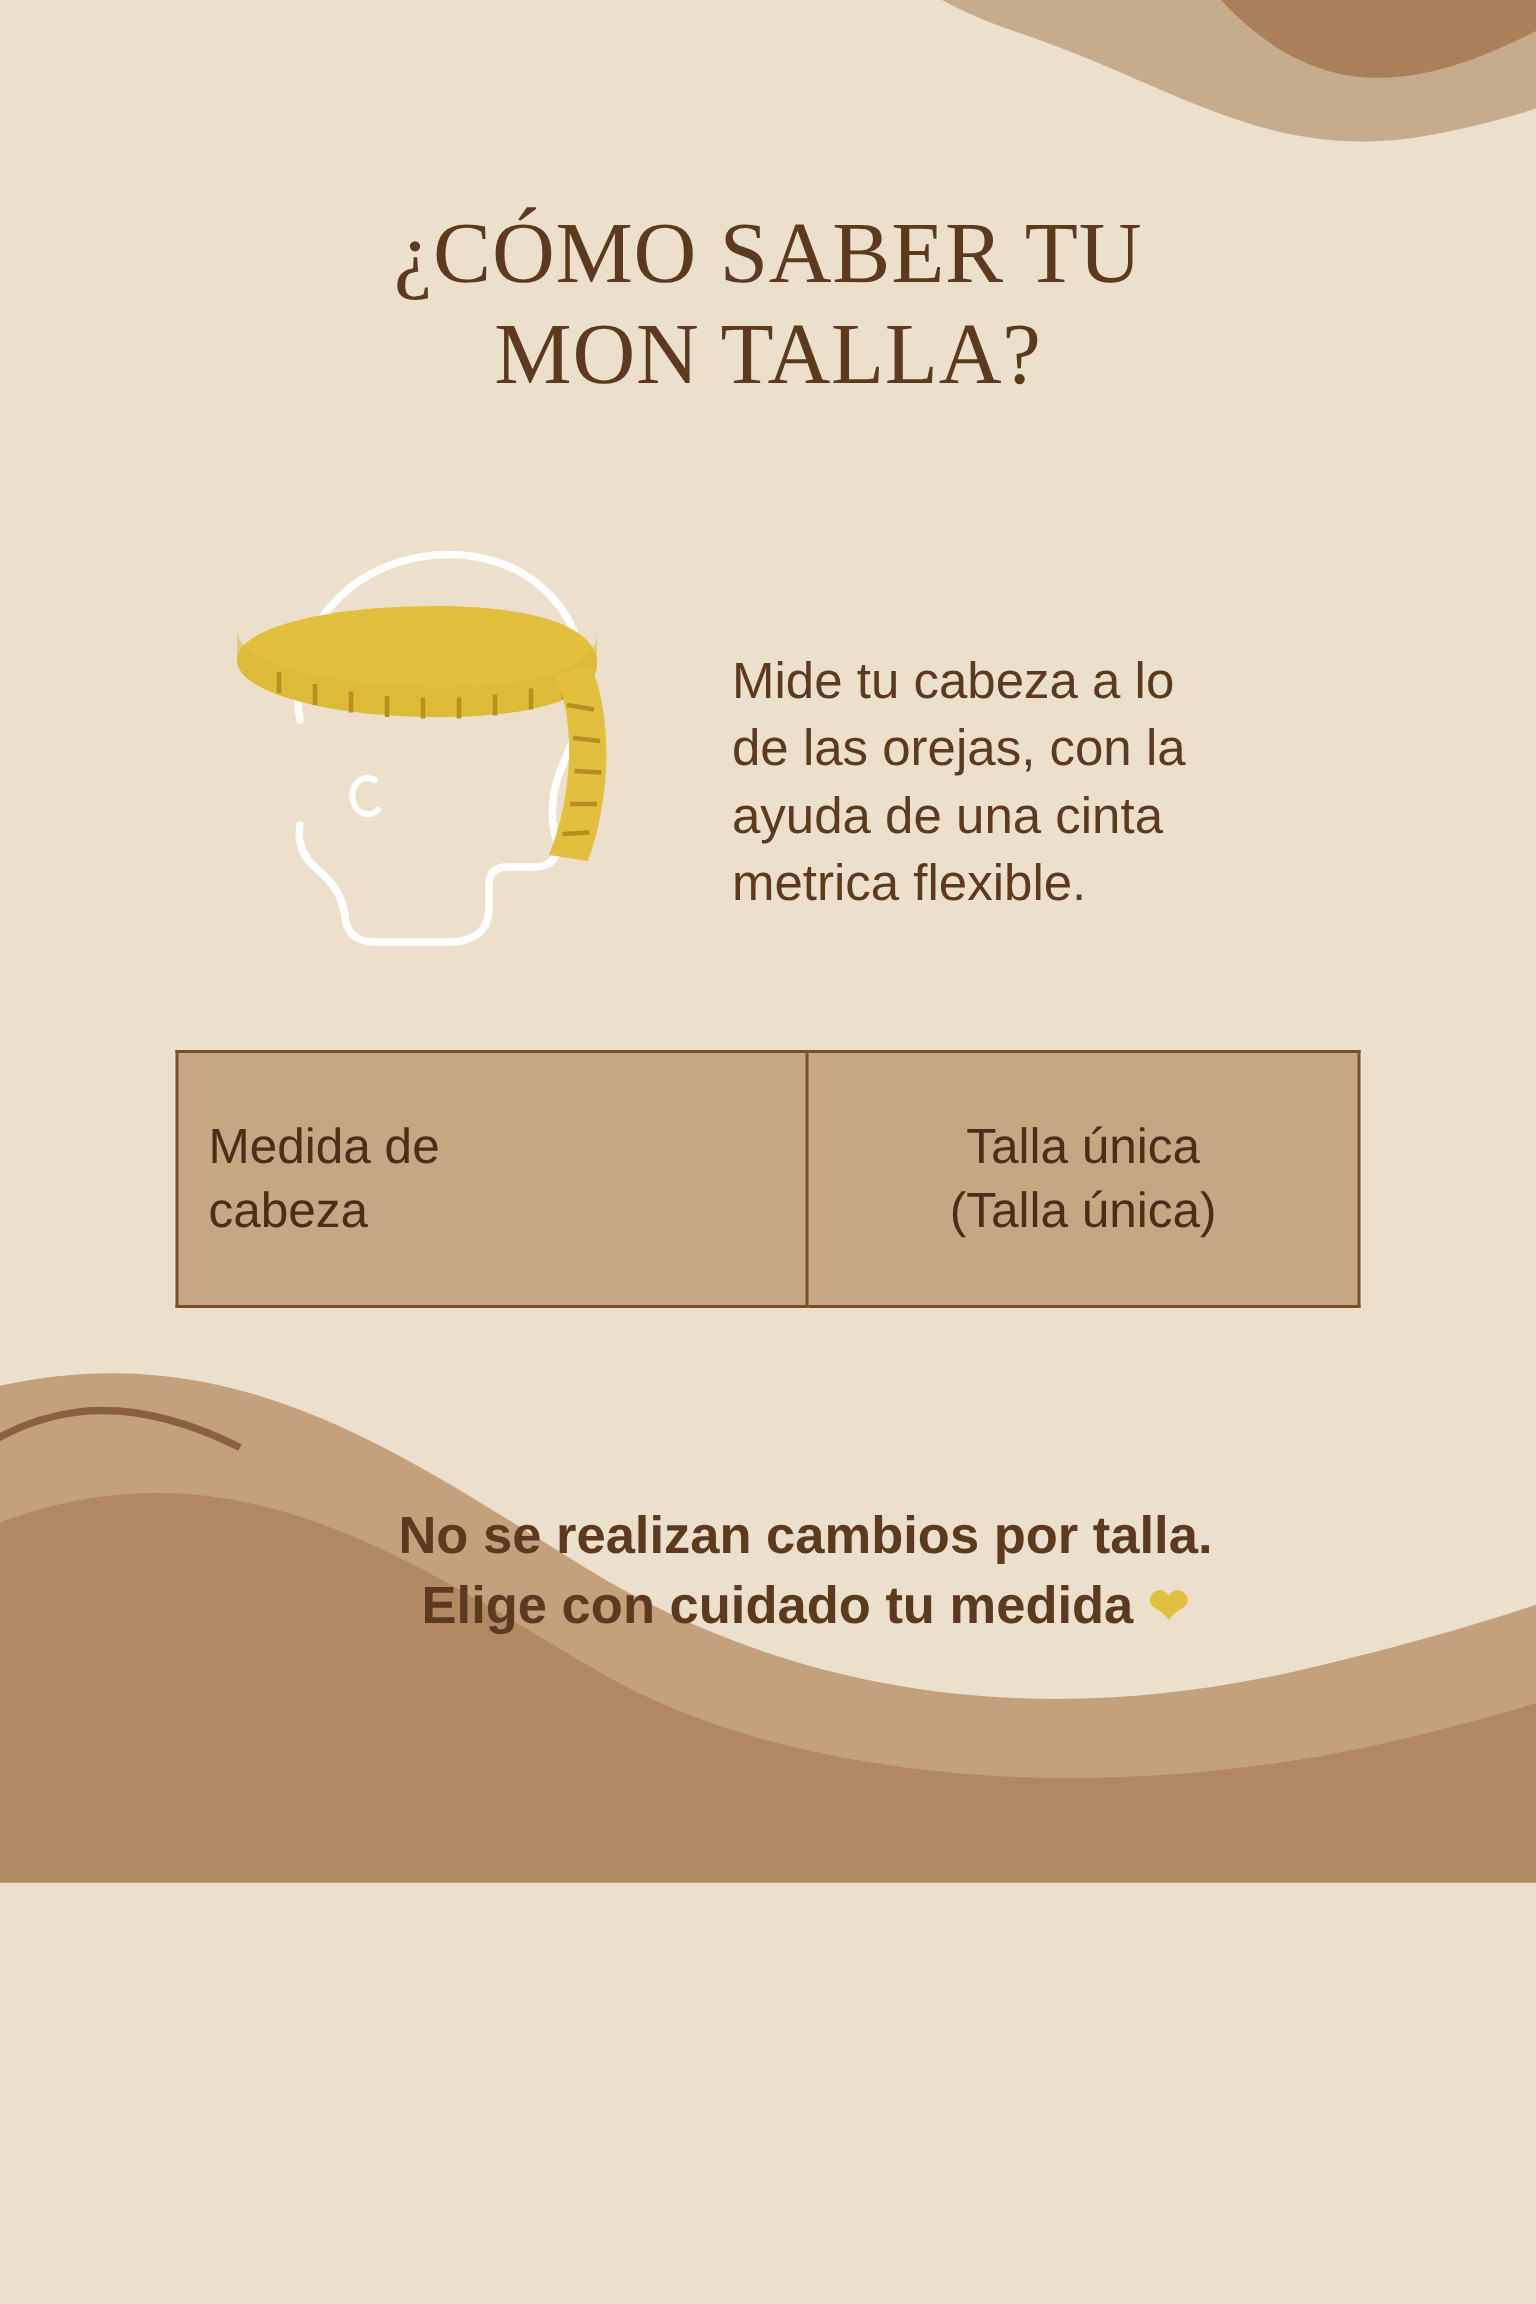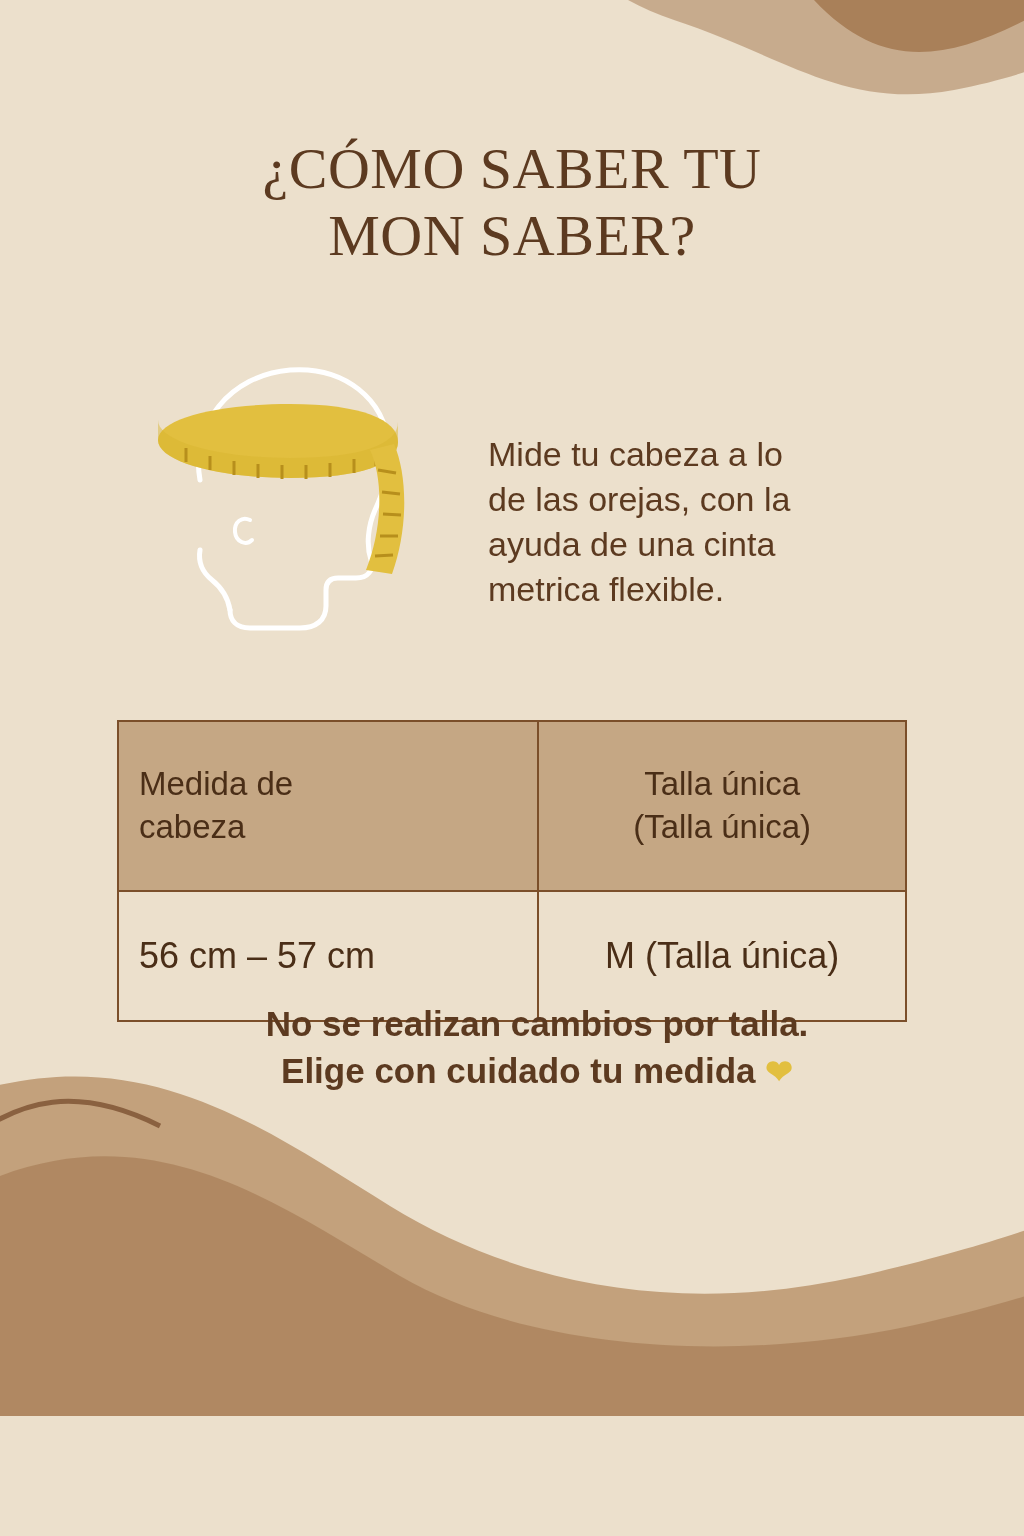--- a/index.html
+++ b/index.html
@@ -9,21 +9,21 @@
   }
   body {
     width: 1024px;
     height: 1536px;
     overflow: hidden;
     font-family: "Liberation Sans", sans-serif;
   }
   .page {
     position: relative;
     width: 1024px;
-    height: 1416px;
+    height: 1255px;
     background: #ece0cc;
     overflow: hidden;
   }
 
   
   .blob {
     position: absolute;
     pointer-events: none;
   }
   .blob-top-right {
@@ -86,21 +86,21 @@
     text-align-last: left;
     margin-left: 16px;
   }
   .instructions span {
     display: block;
   }
 
   
   .size-table {
     position: absolute;
-    top: 720px;
+    top: 700px;
     left: 117px;
     width: 790px;
     border-collapse: collapse;
     table-layout: fixed;
   }
   .size-table td {
     border: 2px solid #7b4f2a;
     padding: 14px 20px;
     color: #4a2e17;
     vertical-align: middle;
@@ -163,21 +163,21 @@
   </svg>
 
   <svg class="blob blob-bottom" viewBox="0 0 1120 460" preserveAspectRatio="none">
     <path d="M0,120 C180,60 300,150 430,230 C560,310 720,340 900,300 C1010,275 1080,250 1120,235 L1120,460 L0,460 Z" fill="#c3a17c"></path>
     <path d="M40,200 C200,140 320,230 440,300 C560,370 760,390 950,350 C1040,330 1100,310 1120,300 L1120,460 L0,460 L0,240 Z" fill="#a98059" opacity="0.75"></path>
     <path d="M0,170 C60,120 120,110 200,150" fill="none" stroke="#8a6140" stroke-width="5"></path>
   </svg>
 
   <h1 class="title">
     <span class="line">¿CÓMO SABER TU</span>
-    <span class="line">MON SABER?</span>
+    <span class="line">MON TALLA?</span>
   </h1>
 
   <svg class="illustration" viewBox="0 0 320 330">
 
     <path d="M70,150 C60,95 100,45 160,40 C215,36 255,70 258,115 C260,145 252,165 245,180
              C238,196 236,215 241,230 C244,240 238,248 226,248 L208,248
              C200,248 196,252 196,260 L196,276 C196,290 186,298 170,298
              L120,298 C106,298 100,290 100,280" fill="none" stroke="#ffffff" stroke-width="5" stroke-linecap="round" stroke-linejoin="round"></path>
 
     <path d="M100,280 C98,268 92,258 82,250 C72,242 68,232 70,220" fill="none" stroke="#ffffff" stroke-width="5" stroke-linecap="round"></path>
@@ -221,24 +221,20 @@
       <tr class="head">
         <td class="col-left">
           <span class="l">Medida de</span>
           <span class="l">cabeza</span>
         </td>
         <td class="cell-center">
           <span class="l">Talla única</span>
           <span class="l">(Talla única)</span>
         </td>
       </tr>
-      <tr class="body">
-        <td class="col-left">56 cm – 57 cm</td>
-        <td class="cell-center">M (Talla única)</td>
-      </tr>
     </tbody>
   </table>
 
   <div class="note">
     <span class="l">No se realizan cambios por talla.</span>
     <span class="l">
       <span>Elige con cuidado tu medida</span>
       <span class="heart">❤</span>
     </span>
   </div>

